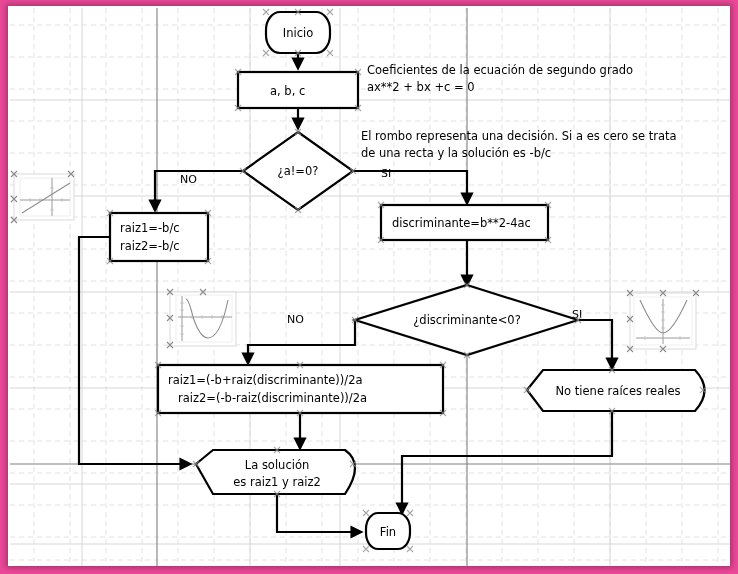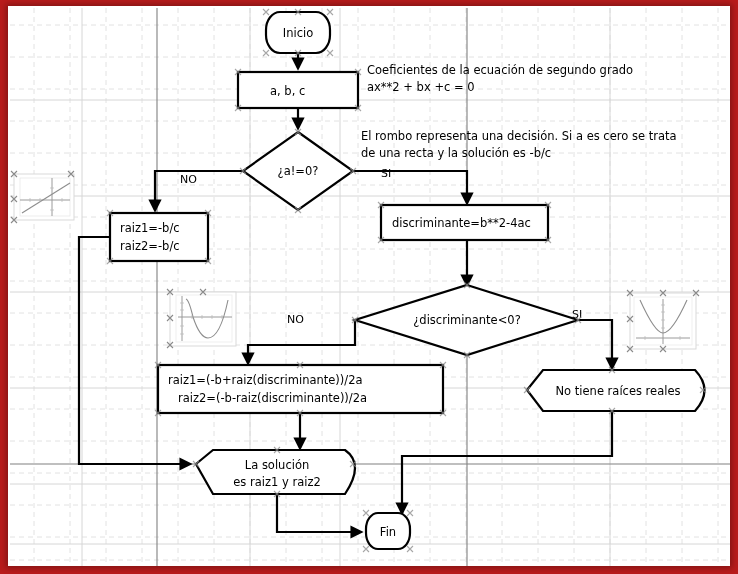--- a/index.html
+++ b/index.html
@@ -6,21 +6,21 @@
   html, body {
     margin: 0; padding: 0;
     background: #ffffff;
     font-family: "DejaVu Sans", "Liberation Sans", sans-serif;
   }
   #stage {
     position: relative;
     width: 738px;
     height: 574px;
     overflow: hidden;
-    background: #b91c1c;
+    background: #ec4899;
   }
   
   #paper {
     position: absolute;
     left: 8px; top: 6px;
     width: 722px; height: 560px;
     background: #ffffff;
     box-shadow: 0 0 6px 2px rgba(0,0,0,0.30);
   }
   #canvas {

